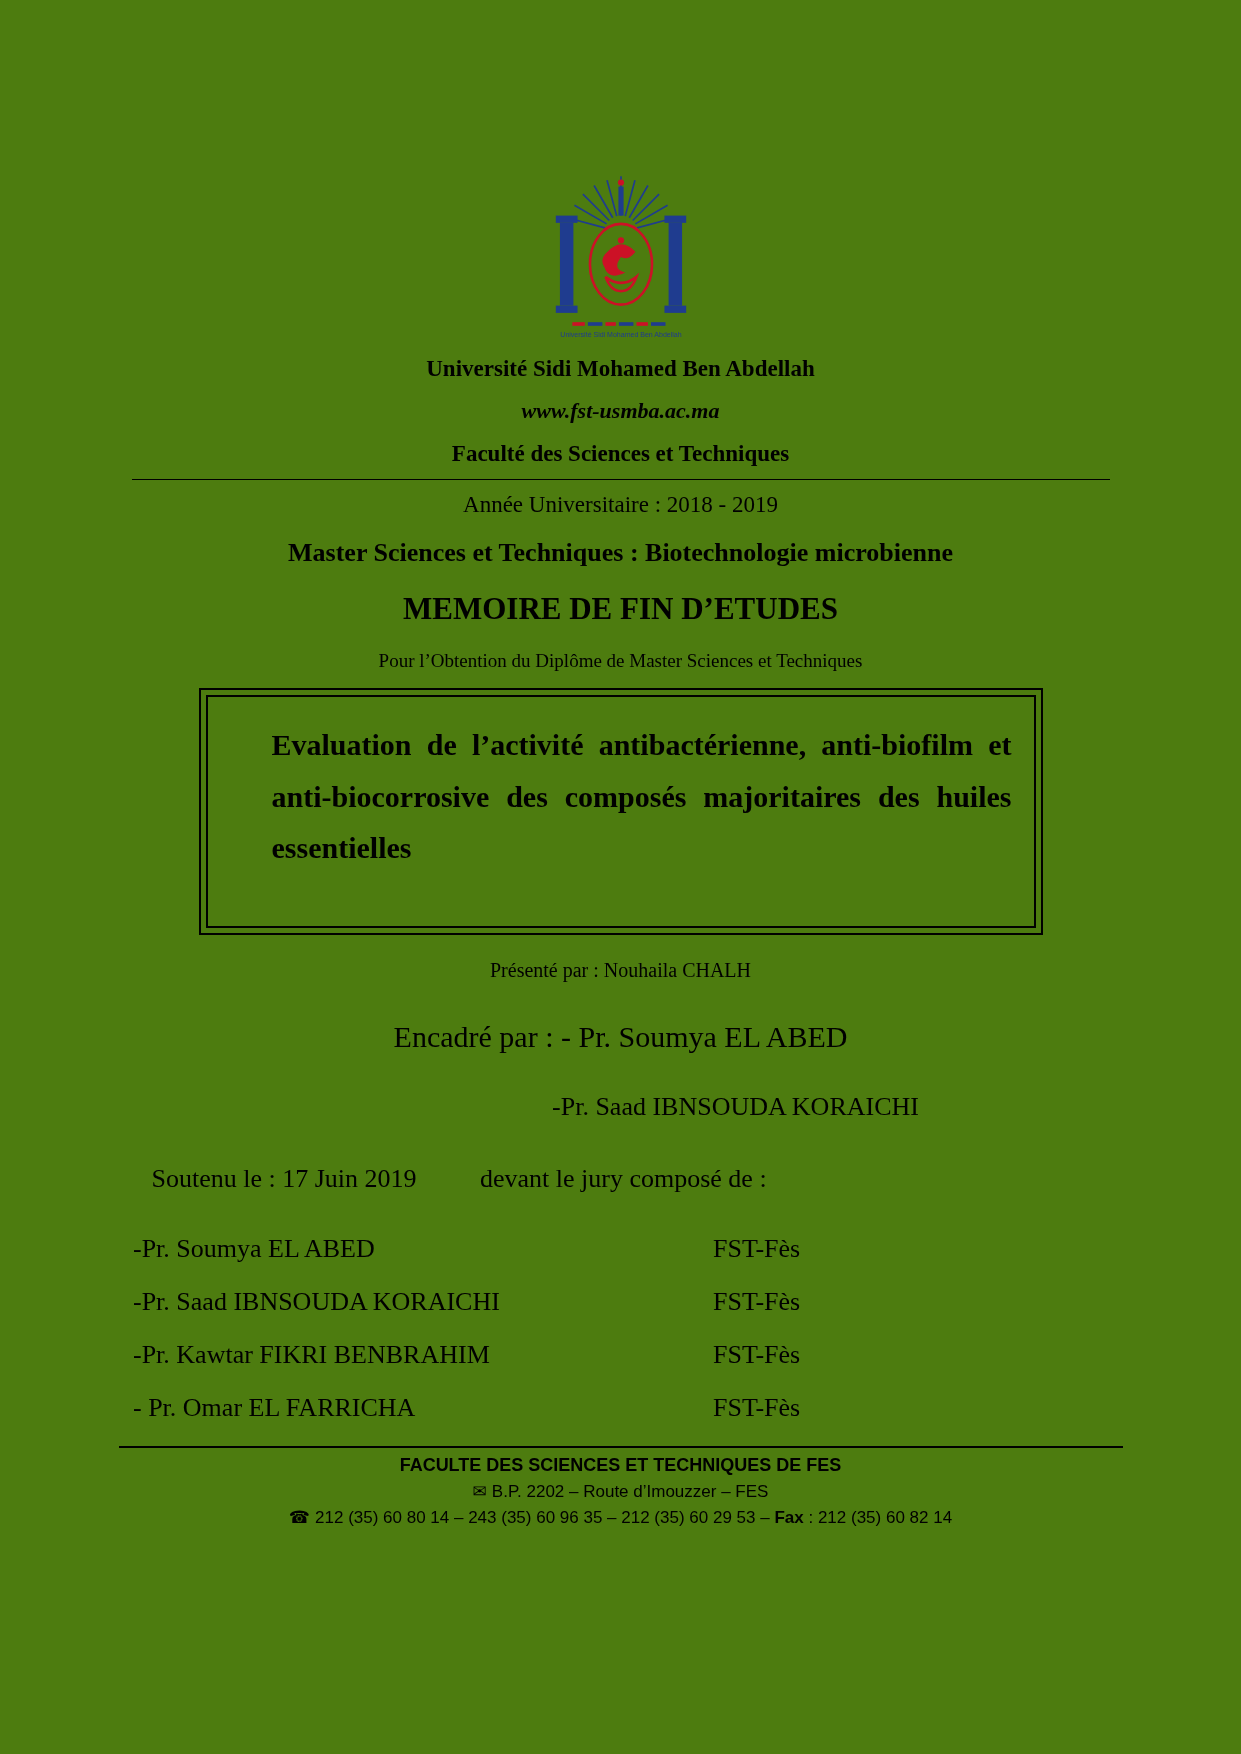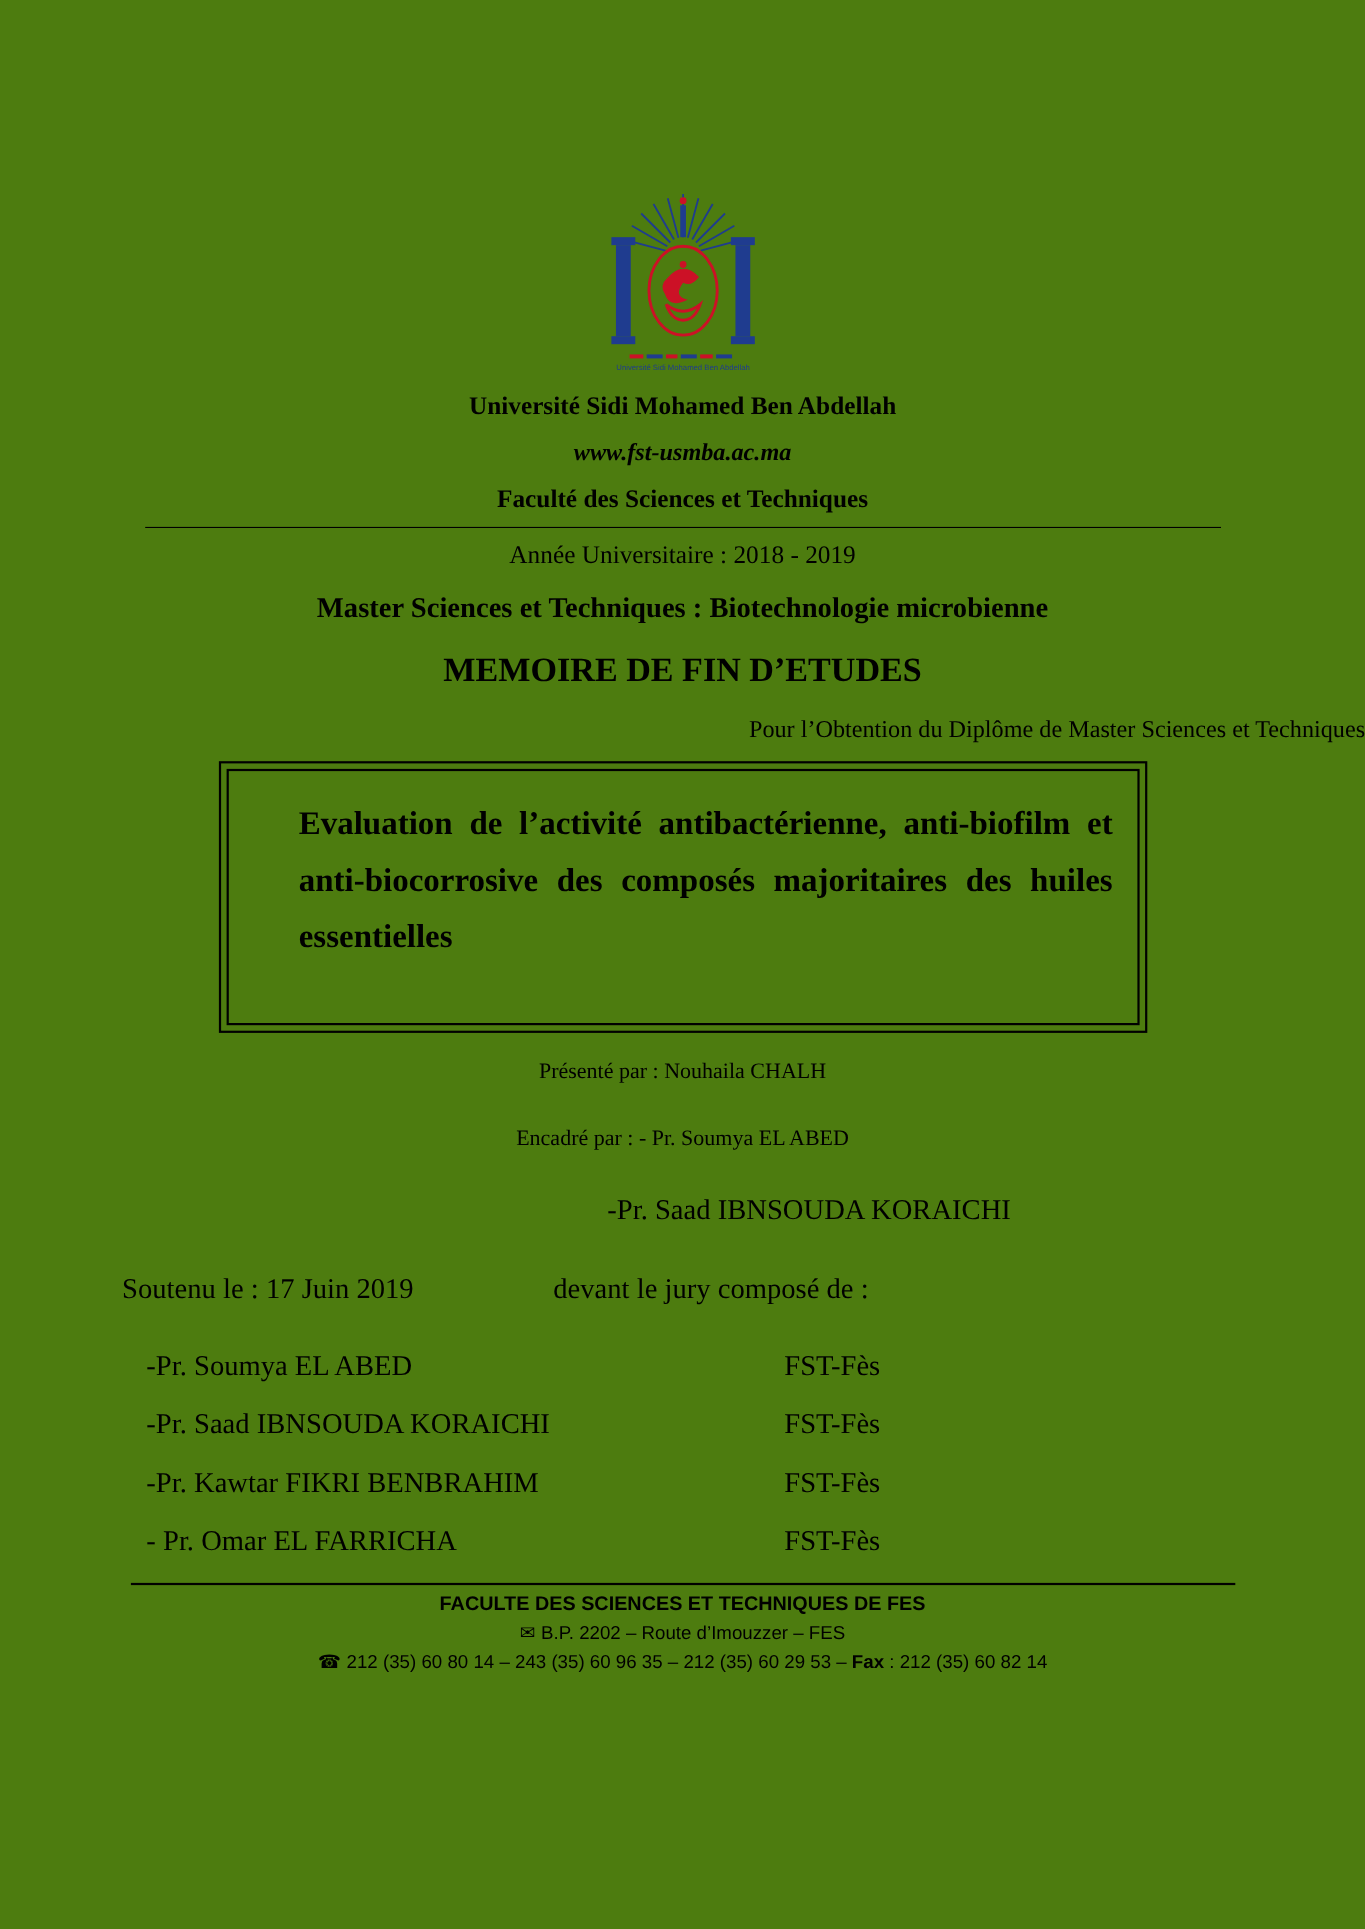--- a/index.html
+++ b/index.html
@@ -22,21 +22,21 @@
   .logo-wrap svg { display: block; }
 
   
   .uni-line   { font-size: 23px; font-weight: bold; margin-top: 10px; }
   .fac-line   { font-size: 23px; font-weight: bold; margin-top: 17px; }
   .web-line   { font-size: 22px; font-weight: bold; font-style: italic; margin-top: 16px; }
   .rule-1 { width: 978px; margin: 12px auto 0 auto; border-top: 1.5px solid #000; }
   .annee-line { font-size: 23px; margin-top: 12px; }
   .program-line { font-size: 26px; font-weight: bold; margin-top: 20px; }
   .memoire-line { font-size: 31px; font-weight: bold; margin-top: 23px; }
-  .diploma-line { font-size: 22px; margin-top: 23px; text-align: right; }
+  .diploma-line { font-size: 19px; margin-top: 23px; }
 
   
   .title-box-outer {
     width: 844px;
     margin: 16px auto 0 auto;
     border: 2.5px solid #000;
     padding: 5px;
   }
   .title-box-inner {
     border: 2px solid #000;
@@ -45,28 +45,29 @@
   .thesis-title {
     font-size: 30px;
     font-weight: bold;
     line-height: 1.72;
     text-align: justify;
     margin-left: 42px;
   }
 
   
   .presented-line { font-size: 20px; margin-top: 24px; }
-  .encadre-line   { font-size: 20px; margin-top: 38px; }
+  .encadre-line   { font-size: 30px; margin-top: 38px; }
   .supervisor2-line { font-size: 26px; margin-top: 38px; padding-left: 230px; }
 
   .soutenu-row {
     display: flex;
-    padding: 0 111px;
+    padding: 0 88px;
     margin-top: 42px;
     font-size: 26px;
+    text-align: center;
   }
   .soutenu-left { width: 392px; flex-shrink: 0; }
 
   
   .jury-list { margin-top: 40px; padding: 0 133px; }
   .jury-row {
     display: grid;
     grid-template-columns: 580px 1fr;
     font-size: 26px;
     margin-bottom: 23px;

